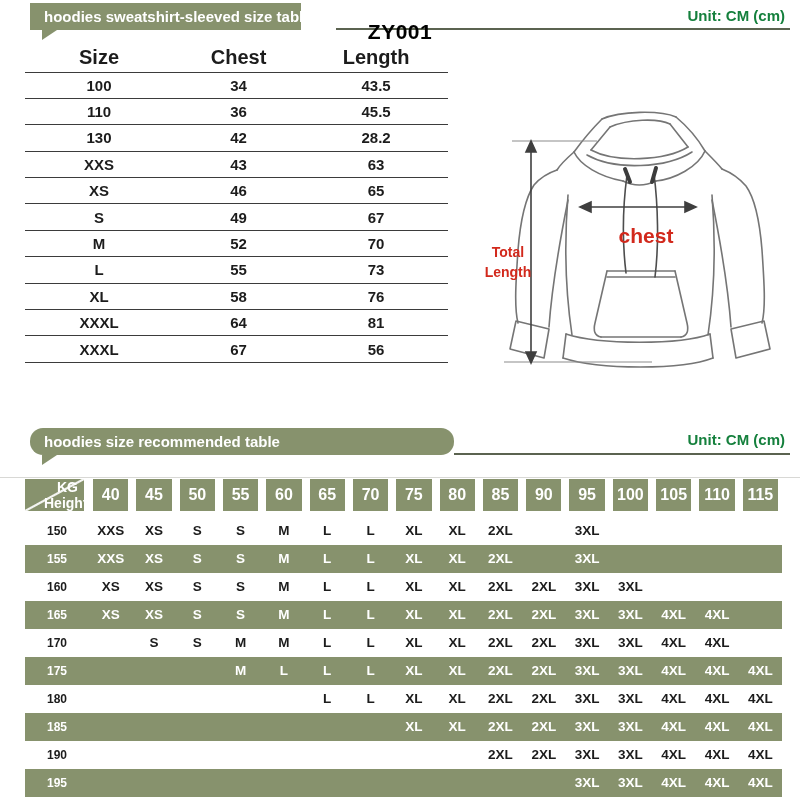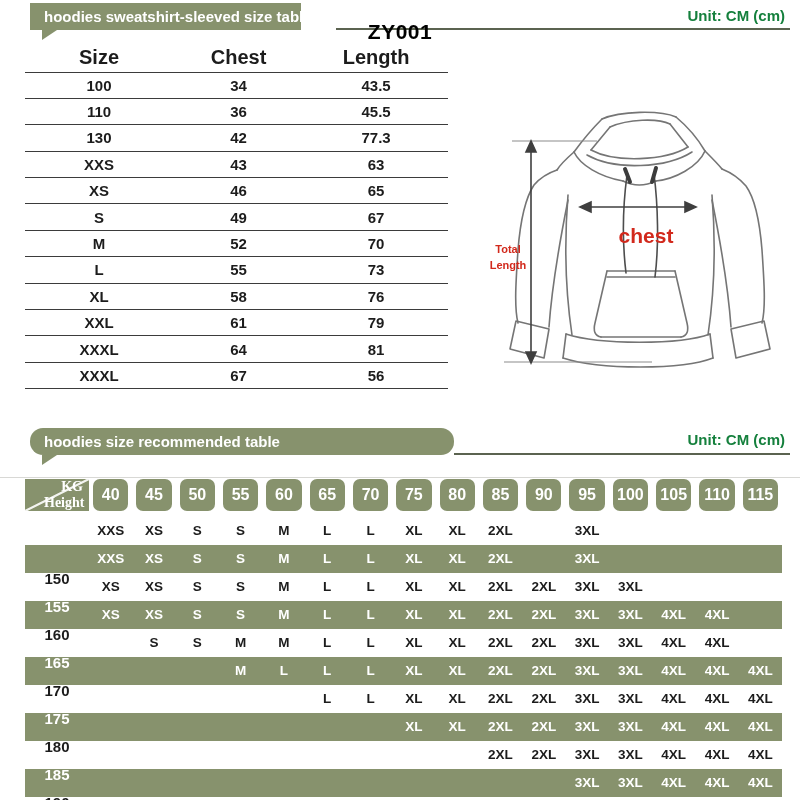--- a/index.html
+++ b/index.html
@@ -32,40 +32,40 @@
   table.size-table{position:absolute;left:25px;top:44px;width:423px;border-collapse:collapse;table-layout:fixed;}
   .size-table th{height:28px;font-size:20px;border-bottom:1.5px solid #3b3b3b;}
   .size-table td{height:26.4px;font-size:15px;text-align:center;border-bottom:1.5px solid #3b3b3b;}
 
   
   .figure{position:absolute;left:460px;top:55px;width:330px;height:345px;}
   .figure svg{position:absolute;left:0;top:0;}
   .chest-label{position:absolute;left:150px;top:169px;width:72px;text-align:center;
                color:var(--red);font-size:21px;}
   .total-length-label{position:absolute;left:24px;top:187px;width:48px;text-align:center;
-               color:var(--red);font-size:11px;line-height:1.45;}
+               color:var(--red);font-size:14px;line-height:1.45;}
 
   
   .rec-table{position:absolute;left:25px;top:479px;width:757px;}
   .rec-header{display:grid;grid-template-columns:64px repeat(16,1fr);height:32px;margin-bottom:6px;}
   .weight-cell{margin:0 4px;background:var(--green);color:#fff;text-align:center;
-               font-size:16px;line-height:32px;border-radius:7px;}
-  .corner-cell{position:relative;color:#fff;
+               font-size:16px;line-height:32px;}
+  .corner-cell{position:relative;margin-right:5px;color:#fff;
     background:
       linear-gradient(to bottom right,
         rgba(255,255,255,0) calc(50% - 1.6px),
         rgba(255,255,255,.9) calc(50% - .6px),
         rgba(255,255,255,.9) calc(50% + .6px),
         rgba(255,255,255,0) calc(50% + 1.6px)),
-      var(--green); font-family: Liberation Serif, serif;}
+      var(--green);}
   .corner-kg{position:absolute;top:0;right:6px;font-size:14px;}
   .corner-height{position:absolute;bottom:0;left:19px;font-size:14px;}
   .rec-row{display:grid;grid-template-columns:64px repeat(16,1fr);height:28px;line-height:28px;}
   .rec-row.band{background:var(--green);color:#fff;}
-  .rec-row .hlabel{font-size:15px;text-align:center;margin-top:48px;}
+  .rec-row .hlabel{font-size:12px;text-align:center;}
   .rec-cell{font-size:13.5px;text-align:center;overflow:visible;white-space:nowrap;}
 </style>
 </head>
 <body>
 
 <div class="banner banner1">
   <span>hoodies sweatshirt-sleeved size table</span>
   <div class="banner-tail"></div>
 </div>
 <div class="hrule hrule1"></div>
@@ -92,21 +92,21 @@
         <td>43.5</td>
       </tr>
       <tr>
         <td>110</td>
         <td>36</td>
         <td>45.5</td>
       </tr>
       <tr>
         <td>130</td>
         <td>42</td>
-        <td>77.3</td>
+        <td>28.2</td>
       </tr>
       <tr>
         <td>XXS</td>
         <td>43</td>
         <td>63</td>
       </tr>
       <tr>
         <td>XS</td>
         <td>46</td>
         <td>65</td>
@@ -123,25 +123,20 @@
       </tr>
       <tr>
         <td>L</td>
         <td>55</td>
         <td>73</td>
       </tr>
       <tr>
         <td>XL</td>
         <td>58</td>
         <td>76</td>
-      </tr>
-      <tr>
-        <td>XXL</td>
-        <td>61</td>
-        <td>79</td>
       </tr>
       <tr>
         <td>XXXL</td>
         <td>64</td>
         <td>81</td>
       </tr>
       <tr>
         <td>XXXL</td>
         <td>67</td>
         <td>56</td>

